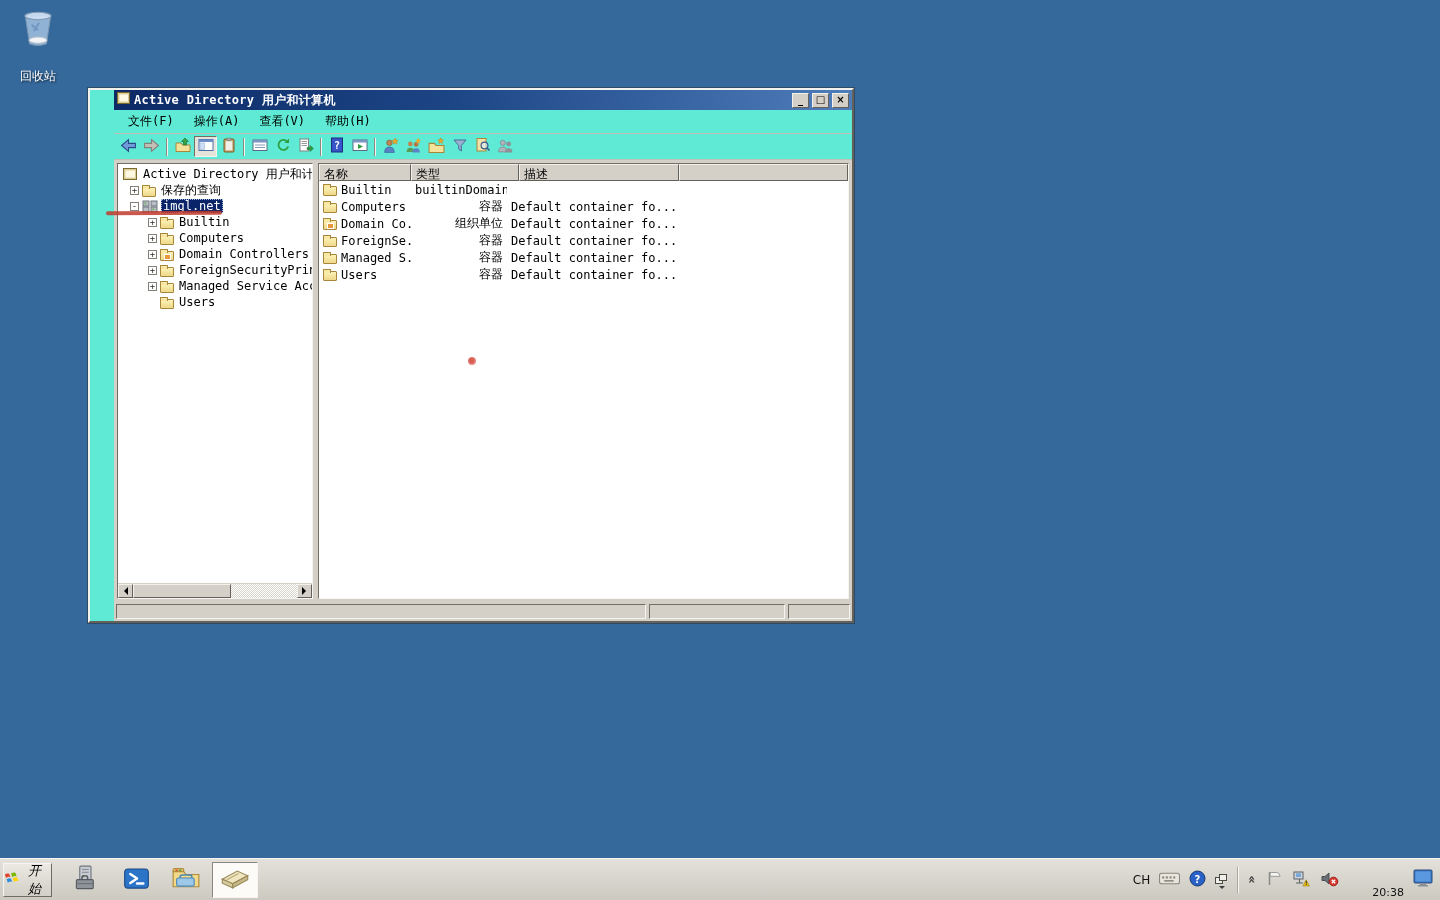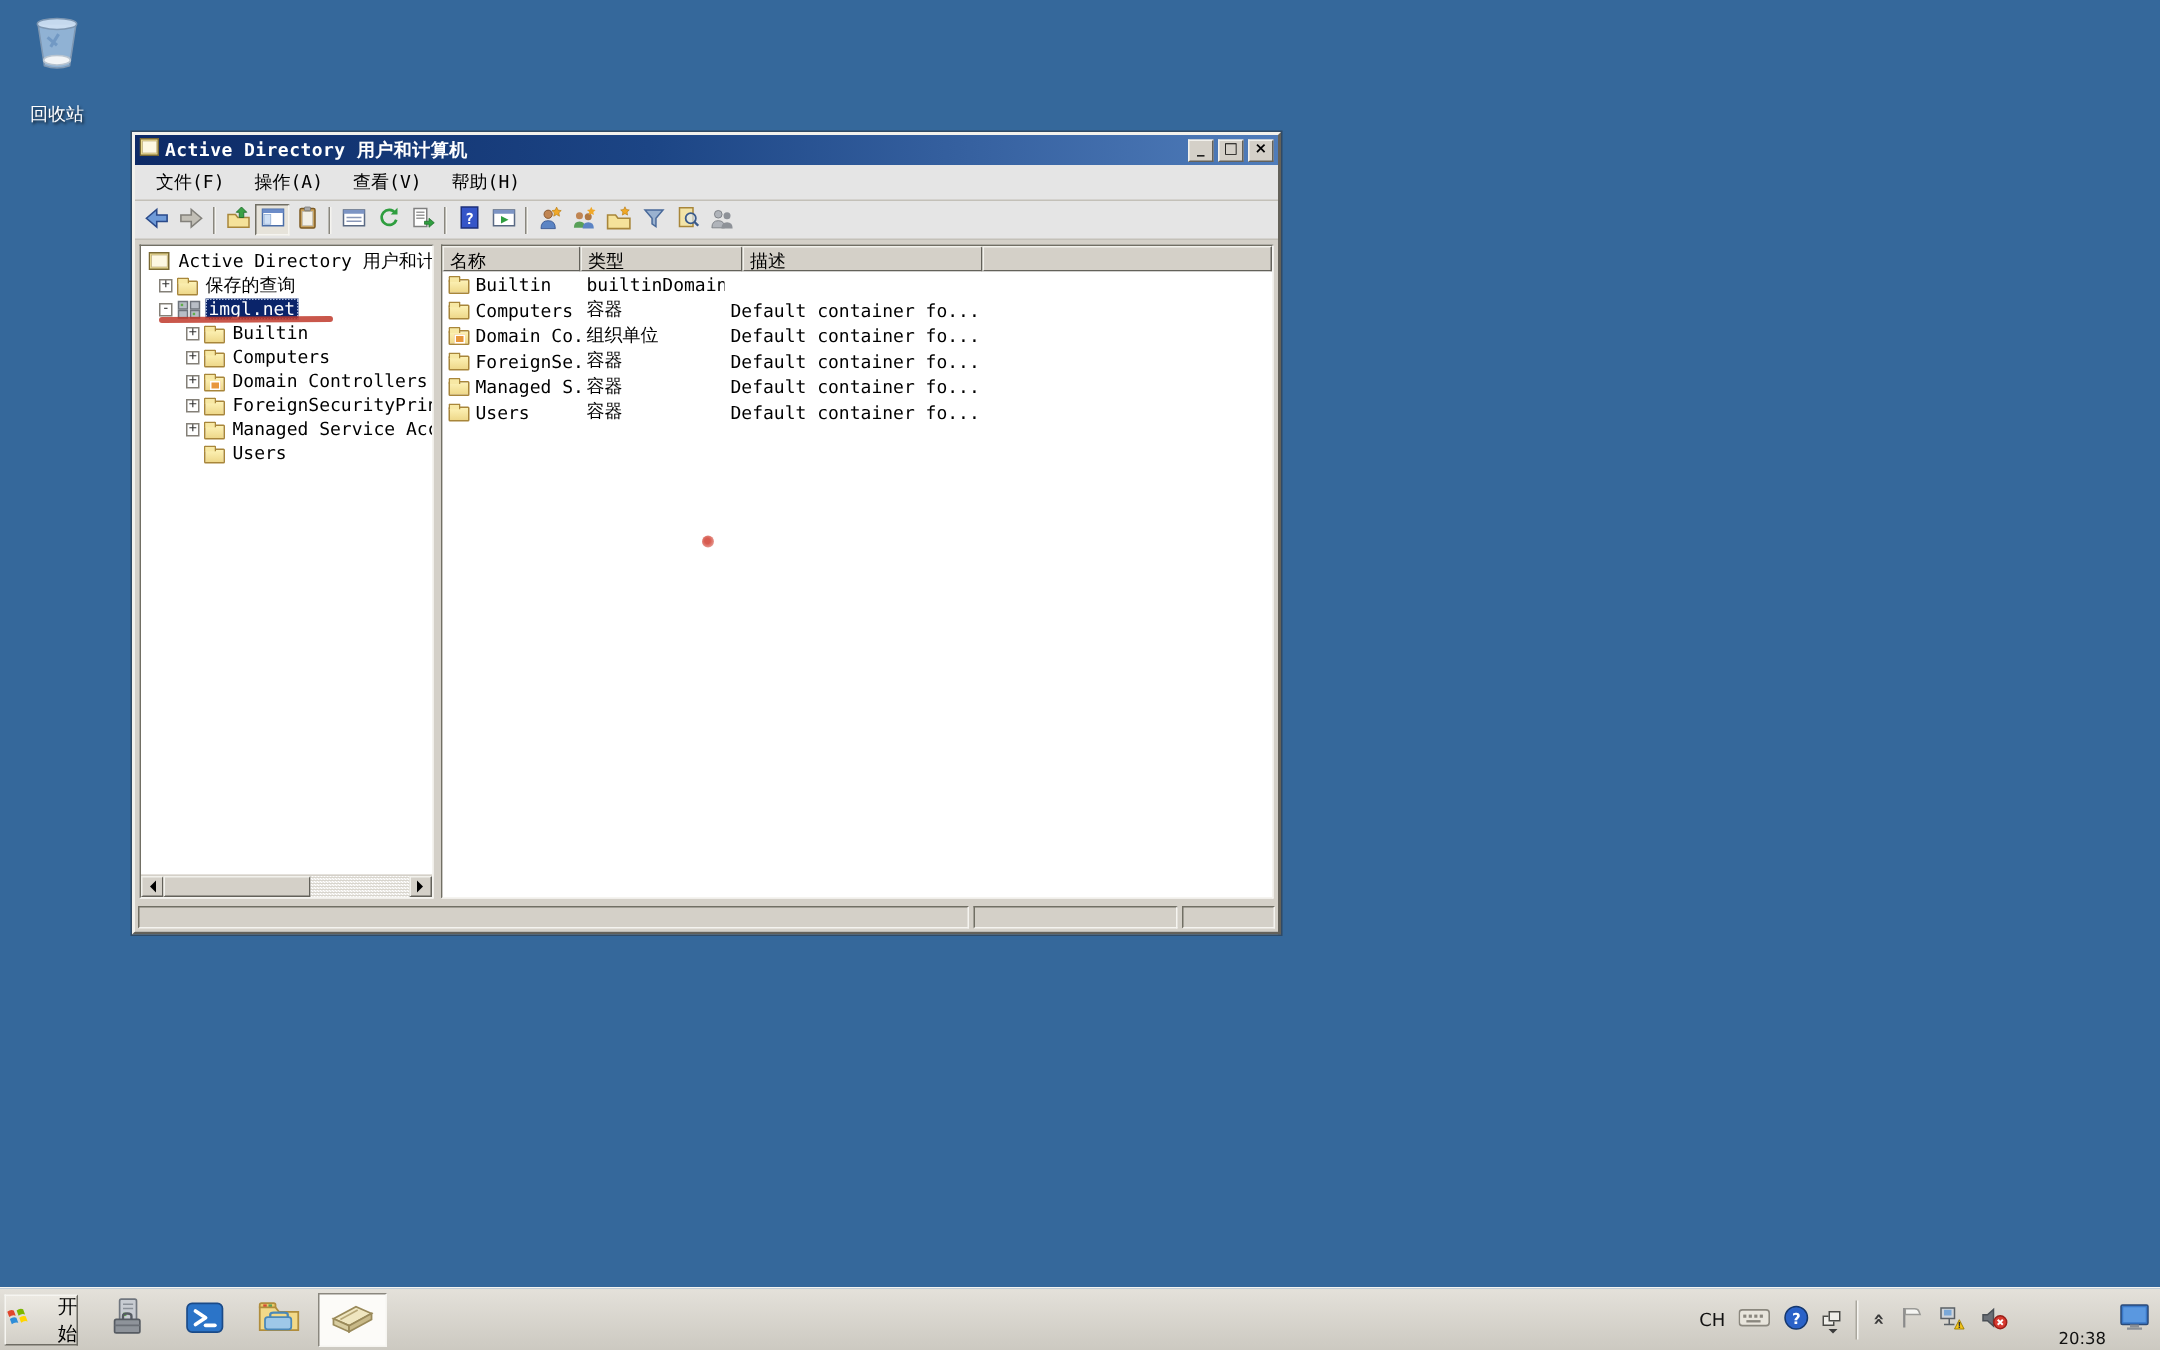--- a/index.html
+++ b/index.html
@@ -11,22 +11,22 @@
 
   .desk-icon { position:absolute; left:10px; top:6px; width:56px; text-align:center; cursor:default; }
   .desk-icon .dlabel { color:#fff; font-family:"DejaVu Sans", "Liberation Sans", sans-serif; font-size:12px; text-shadow:1px 1px 2px rgba(0,0,0,.75); margin-top:17px; }
 
   
   .red-underline { position:absolute; left:106px; top:211px; width:116px; height:4px; background:#c0392b; border-radius:3px; opacity:.85; z-index:60; transform:rotate(-.3deg); }
   .red-dot { position:absolute; left:468px; top:357px; width:8px; height:8px; border-radius:50%; background:radial-gradient(circle at 45% 45%, #d85c50 30%, #eba9a2 85%, rgba(235,169,162,0)); z-index:60; }
 
   
   .win { position:absolute; left:88px; top:88px; width:766px; height:535px;
-         background:#e5e5e5; border:2px solid; border-color:#f2f1ec #63615a #63615a #f2f1ec;
-         outline:1px solid #2f4a66; display:flex; flex-direction:column; }
+         background:#5eead4; border:2px solid; border-color:#f2f1ec #63615a #63615a #f2f1ec;
+         outline:1px solid #2f4a66; display:flex; flex-direction:column;padding-left:24px; }
 
   .titlebar { height:20px; display:flex; align-items:center; padding:0 3px; gap:3px;
               background:linear-gradient(to right,#0d2a66 0%, #1c4585 45%, #4f7cba 100%); }
   .title-text { flex:1; color:#fff; font-weight:bold; font-size:12px; letter-spacing:.3px;
                 white-space:nowrap; overflow:hidden; }
   .tbtn { width:17px; height:15px; background:#d4d0c8; border:1px solid; border-color:#f2f1ec #63615a #63615a #f2f1ec;
           font-family:"DejaVu Sans", sans-serif; font-size:10px; font-weight:bold; line-height:11px; text-align:center; cursor:default; }
 
   .menubar { height:24px; display:flex; align-items:center; padding-left:4px; border-bottom:1px solid #c3c0b8; }
   .menu-item { padding:3px 10px; cursor:default; }
@@ -72,33 +72,33 @@
 
   
   .lheader { height:17px; display:flex; background:#d4d0c8; flex:0 0 17px; }
   .hcell { border:1px solid; border-color:#f2f1ec #63615a #63615a #f2f1ec; padding:1px 4px;
            font-size:12px; white-space:nowrap; overflow:hidden; cursor:default; }
   .hc-name { width:92px; } .hc-type { width:108px; } .hc-desc { width:160px; } .hc-fill { flex:1; }
   .lrows { flex:1; background:#fff; }
   .lrow { height:17px; display:flex; align-items:center; }
   .lcell { padding:0 4px; white-space:nowrap; overflow:hidden; }
   .lc-name { width:92px; display:flex; align-items:center; gap:4px; }
-  .lc-type { width:96px; } .lc-desc { width:300px; }
+  .lc-type { width:96px;text-align:right; } .lc-desc { width:300px; }
 
   .statusbar { height:19px; display:flex; gap:3px; padding:2px 2px; background:#d4d0c8; }
   .scell { border:1px solid; border-color:#716f64 #f5f4f0 #f5f4f0 #716f64; height:15px; }
   .sc1 { flex:1; } .sc2 { width:136px; } .sc3 { width:62px; }
 
   
   #taskbar { position:absolute; left:0; bottom:0; width:1440px; height:42px;
              background:linear-gradient(#e4e1da,#ccc9c1); border-top:1px solid #f6f5f1;
              display:flex; align-items:center; font-family:"DejaVu Sans","Liberation Sans",sans-serif; }
   .start-btn { margin-left:3px; width:49px; height:34px; background:linear-gradient(#ece9e2,#d2cfc7);
                border:1px solid; border-color:#f6f5f1 #6e6c64 #6e6c64 #f6f5f1;
-               display:flex; align-items:center; justify-content:center; gap:16px; cursor:default; }
+               display:flex; align-items:center; justify-content:center; gap:5px; cursor:default;font-style:italic; }
   .start-btn .slabel { font-size:13px; }
   .ql { width:40px; height:36px; display:flex; align-items:center; justify-content:center; cursor:default; }
   .task-active { width:46px; height:36px; margin-left:6px; background:#fcfbf8;
                  border:1px solid; border-color:#8a877e #f6f5f1 #f6f5f1 #8a877e;
                  display:flex; align-items:center; justify-content:center; cursor:default; }
 
   .tray { margin-left:auto; display:flex; align-items:center; gap:9px; padding-right:4px; height:100%; }
   .tray-lang { font-size:12px; color:#111; }
   .tray-sep { width:2px; height:26px; border-left:1px solid #aaa79e; border-right:1px solid #f6f5f1; }
   .chevron { font-size:13px; font-weight:bold; color:#3a3a3a; transform:rotate(90deg); display:inline-block; }

